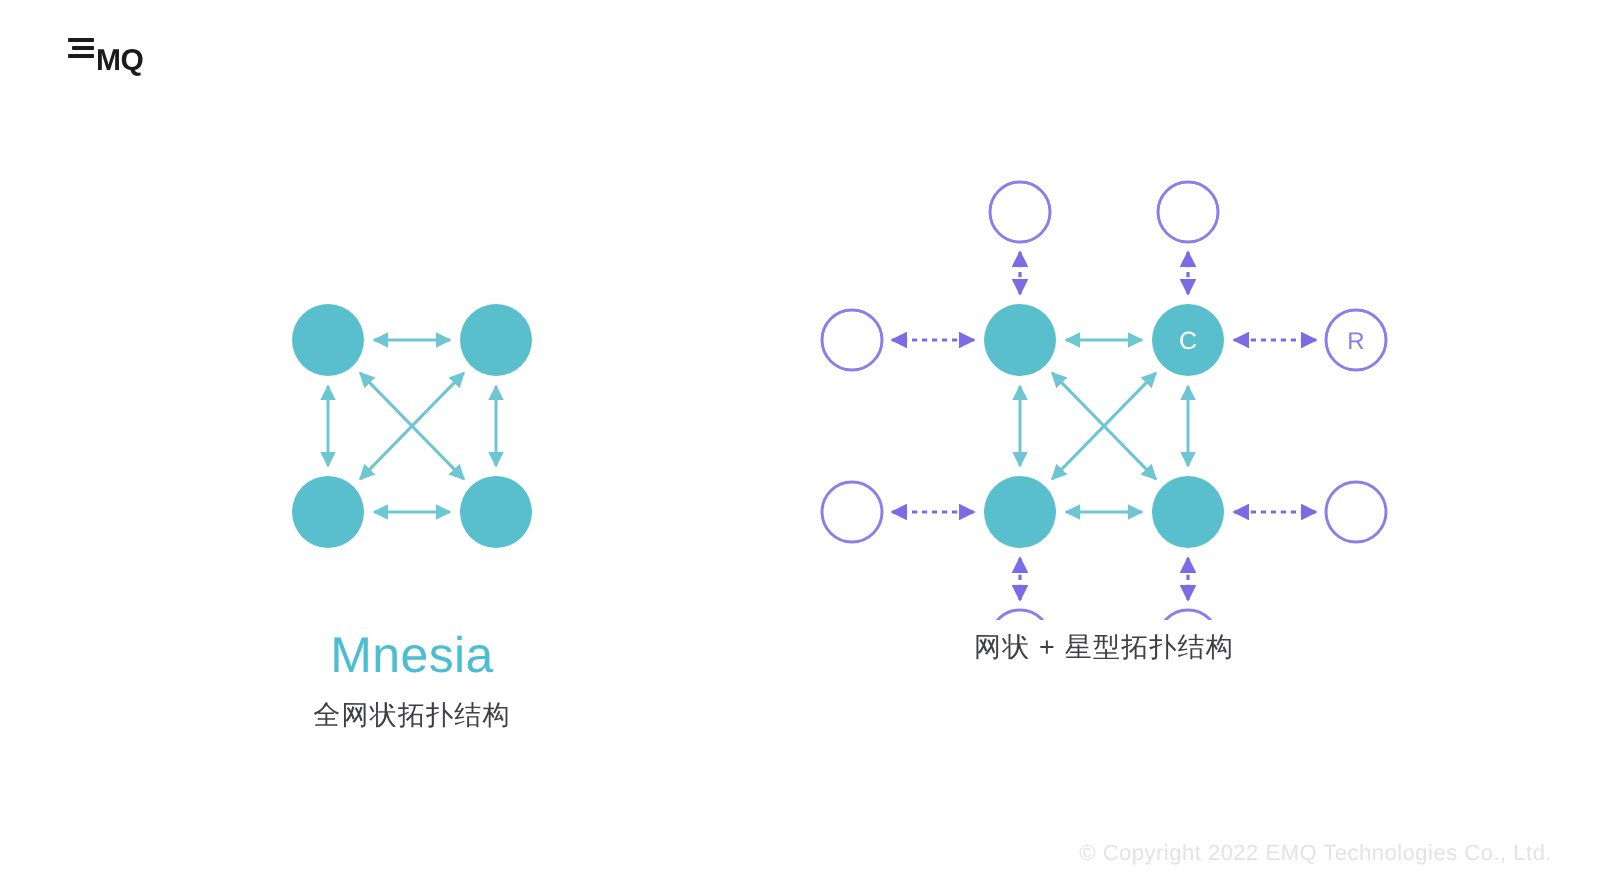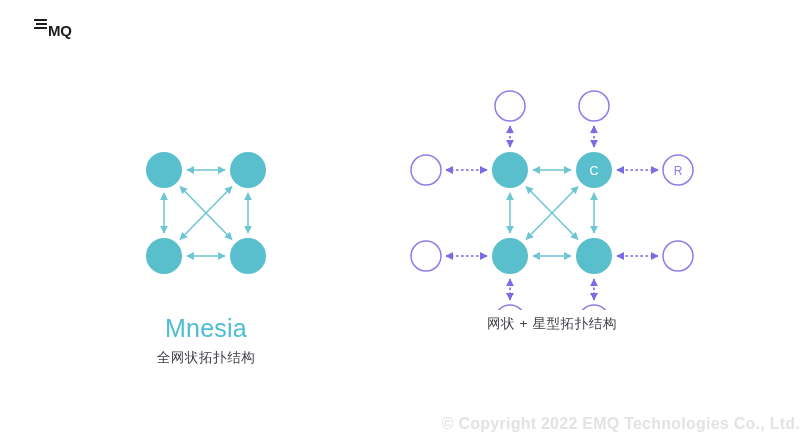--- a/index.html
+++ b/index.html
@@ -92,27 +92,26 @@
     font-size: 13.5px;
     color: #3f3f46;
     line-height: 22px;
     margin-top: 3px;
     letter-spacing: 0.6px;
   }
 
   
   .footer {
     position: absolute;
-    right: 0;
+    right: 24px;
     bottom: 8px;
-    font-size: 16px;
+    font-size: 11px;
     color: #e3e3e6;
     letter-spacing: 0.25px;
     white-space: nowrap;
-    font-weight: bold;
   }
 </style>
 </head>
 <body>
 
 <div class="logo">
   <span class="logo-mark">
     <i></i>
       <i></i>
       <i></i>

